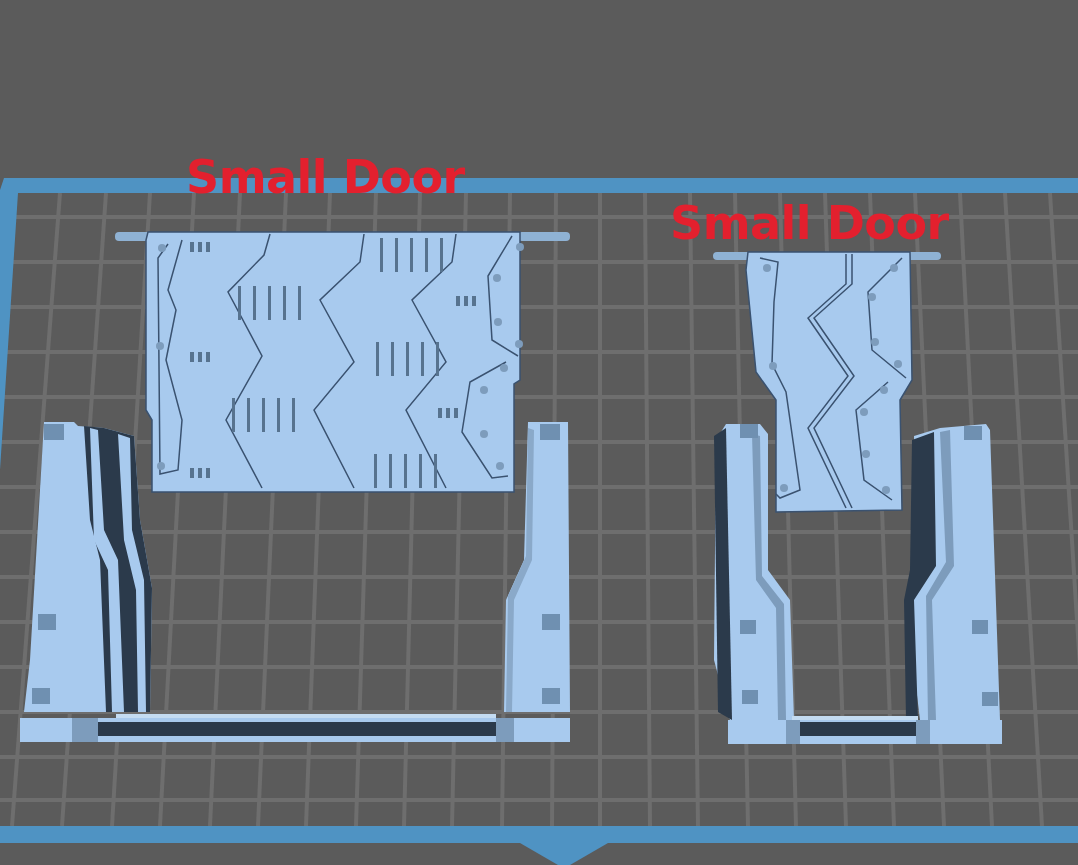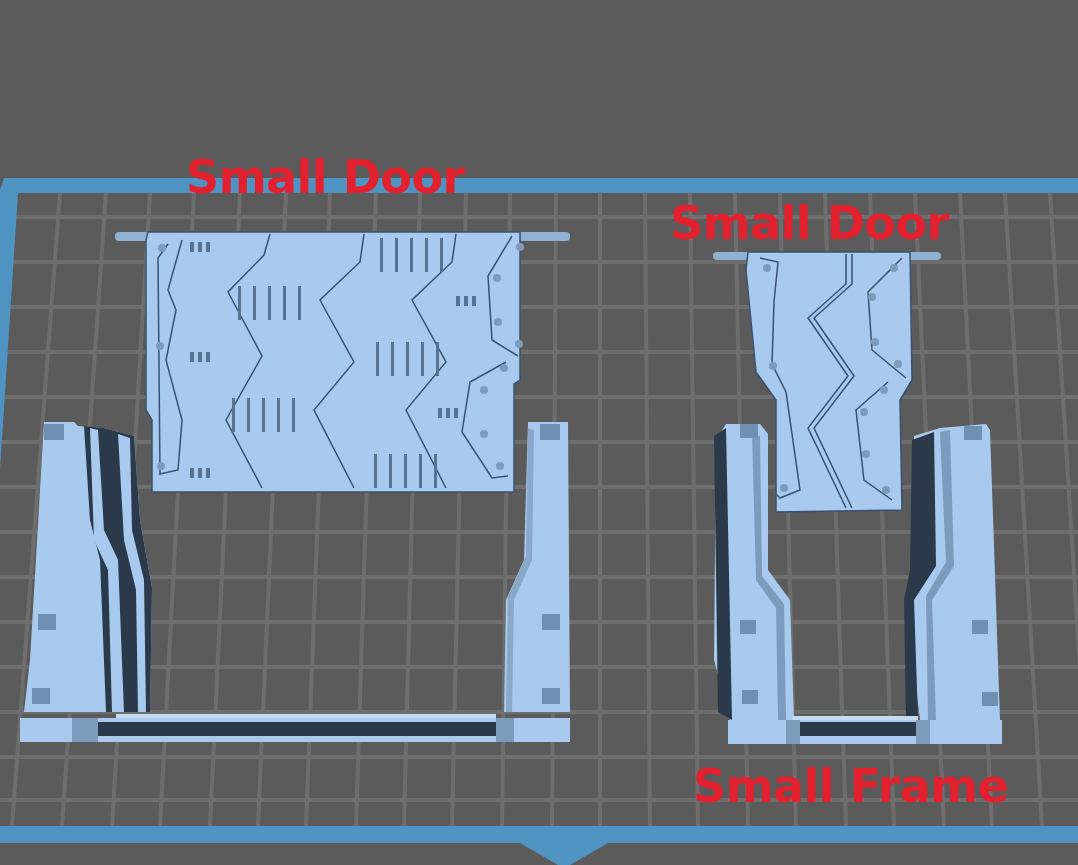--- a/index.html
+++ b/index.html
@@ -203,14 +203,13 @@
     <rect x="728" y="720" width="274" height="24" fill="#a8caee"></rect>
     <rect x="790" y="722" width="130" height="14" fill="#2b3a4b"></rect>
     <rect x="792" y="716" width="126" height="4" fill="#c4dcf2"></rect>
     <rect x="786" y="720" width="14" height="24" fill="#7d9cbc"></rect>
     <rect x="916" y="720" width="14" height="24" fill="#7d9cbc"></rect>
   </g>
 </svg>
 
   <div class="label" style="left:186px; top:154px;">Small Door</div>
   <div class="label" style="left:670px; top:200px;">Small Door</div>
-  <div class="label" style="left:693px; top:763px;">Small Frame</div>
 </div>
 
 </body></html>

